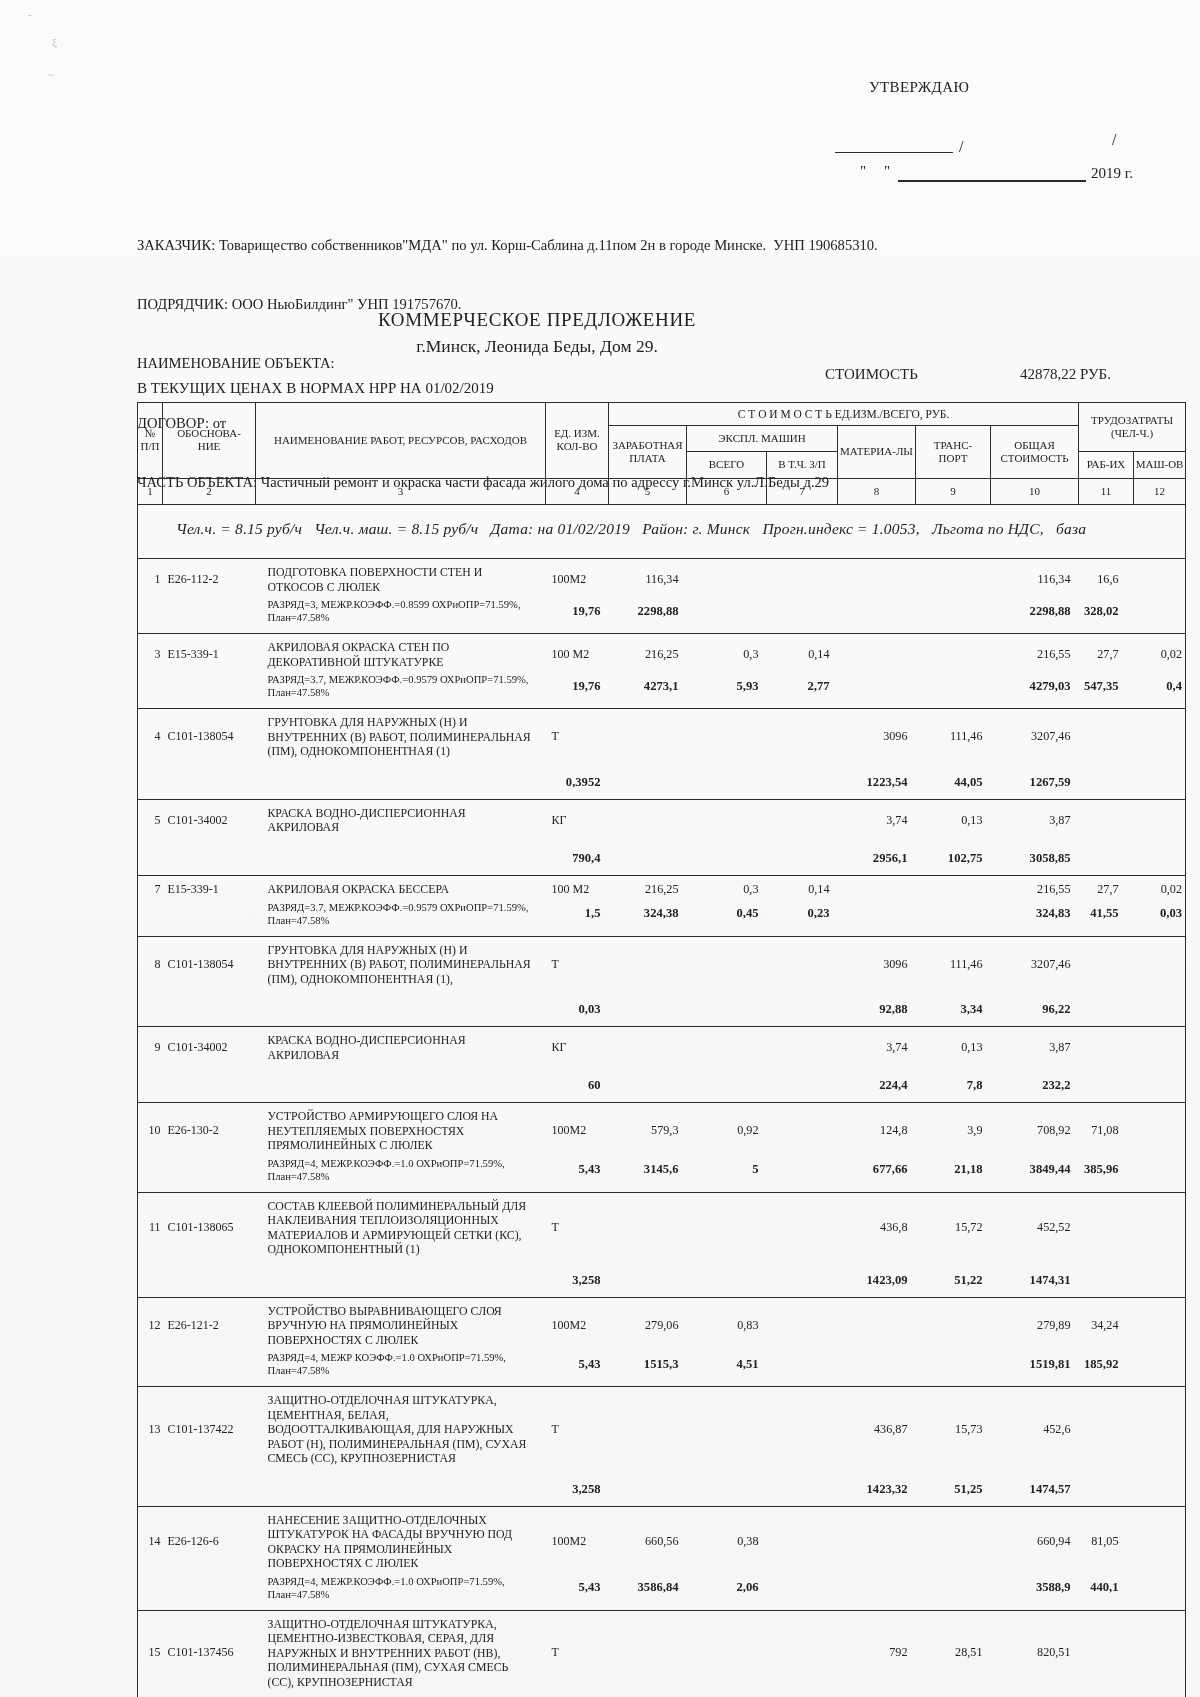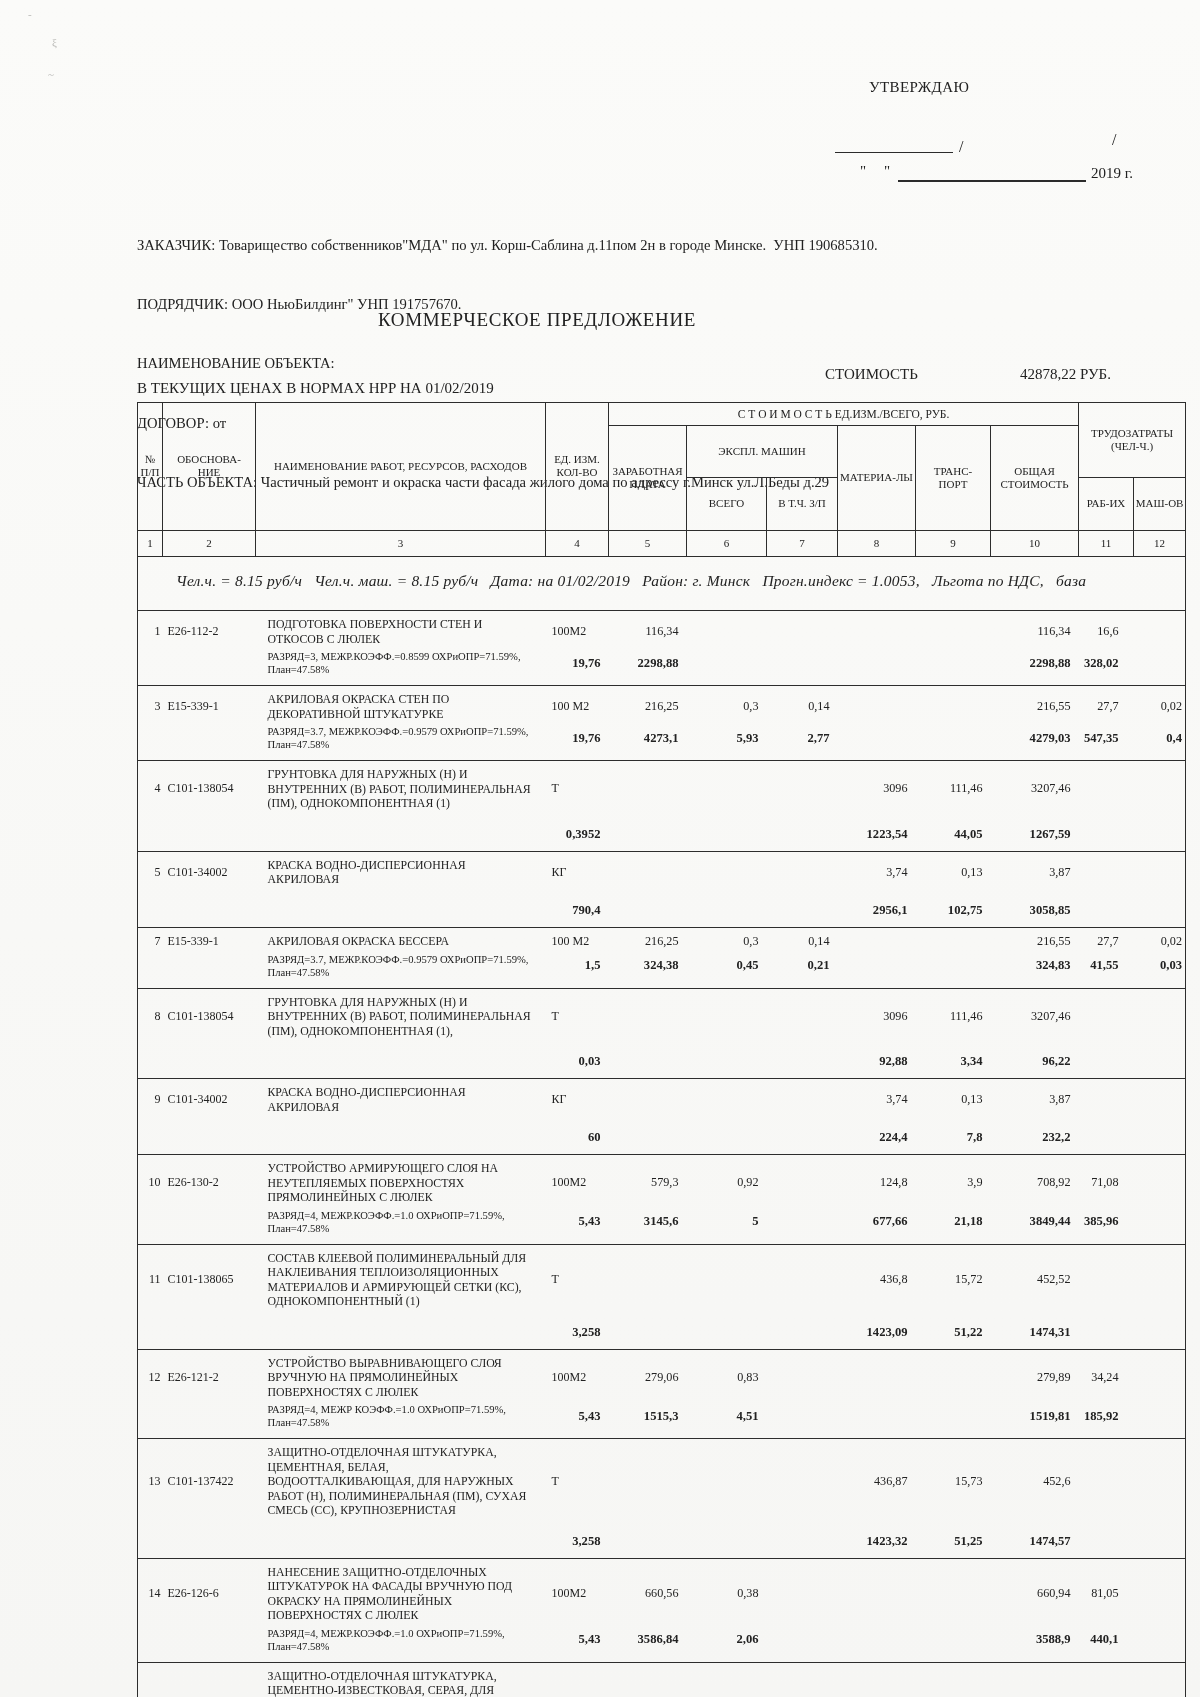--- a/index.html
+++ b/index.html
@@ -27,21 +27,21 @@
 
   .price-line{position:absolute;left:137px;top:366px;width:1048px;height:20px;font-size:15px;}
   .pl-left{position:absolute;left:0;top:0;margin-top:14px;}
   .pl-label{position:absolute;left:688px;top:0;}
   .pl-value{position:absolute;left:883px;top:0;}
 
   table.est{position:absolute;left:137px;top:402px;width:1048px;border-collapse:collapse;
             table-layout:fixed;color:#222;}
   table.est th,table.est td{overflow:hidden;}
   thead th{border:1.5px solid #2d2d2d;font-weight:normal;font-size:11px;line-height:1.22;
-           white-space:pre-line;text-align:center;vertical-align:middle;padding:19px 1px;}
+           white-space:pre-line;text-align:center;vertical-align:middle;padding:6px 1px;}
   thead th.group{font-size:11.5px;padding:4px 1px;text-align:center;}
   thead tr.colnums th{padding:6px 1px;font-size:11px;border-bottom:1.8px solid #2d2d2d;}
 
   tbody td{vertical-align:middle;font-size:12px;}
   tbody td:first-child{border-left:1.6px solid #2d2d2d;}
   tbody td:last-child{border-right:1.6px solid #2d2d2d;}
   tr.meta td{font-style:italic;font-weight:normal;font-size:15.5px;padding:15px 6px 20px 38px;
              border-bottom:1.5px solid #2d2d2d;white-space:pre-wrap;letter-spacing:0.2px;}
   tr.r1 td{border-top:1.5px solid #2d2d2d;padding-top:6px;padding-bottom:2px;}
   td.c-num{text-align:right;padding-right:2px;}
@@ -80,20 +80,21 @@
   <div class="parties">
     <div>ЗАКАЗЧИК: Товарищество собственников"МДА" по ул. Корш-Саблина д.11пом 2н в городе Минске.  УНП 190685310.</div>
     <div>ПОДРЯДЧИК: ООО НьюБилдинг" УНП 191757670.</div>
     <div>НАИМЕНОВАНИЕ ОБЪЕКТА:</div>
     <div>ДОГОВОР: от</div>
     <div>ЧАСТЬ ОБЪЕКТА: Частичный ремонт и окраска части фасада жилого дома по адрессу г.Минск ул.Л.Беды д.29</div>
   </div>
 
   <div class="titles">
     <div class="title">КОММЕРЧЕСКОЕ ПРЕДЛОЖЕНИЕ</div>
+    <div class="subtitle">г.Минск, Леонида Беды, Дом 29.</div>
   </div>
 
   <div class="price-line">
     <span class="pl-left">В ТЕКУЩИХ ЦЕНАХ В НОРМАХ НРР НА 01/02/2019</span>
     <span class="pl-label">СТОИМОСТЬ</span>
     <span class="pl-value">42878,22 РУБ.</span>
   </div>
 
   <table class="est">
     <colgroup>
@@ -279,21 +280,21 @@
           <td class="n">216,55</td>
           <td class="n n-rab">27,7</td>
           <td class="n n-mash">0,02</td>
         </tr>
         <tr class="r2">
           <td class="c-empty" colspan="2"></td>
           <td class="c-note">РАЗРЯД=3.7, МЕЖР.КОЭФФ.=0.9579 ОХРиОПР=71.59%, План=47.58%</td>
           <td class="c-qty">1,5</td>
           <td class="n">324,38</td>
           <td class="n">0,45</td>
-          <td class="n">0,21</td>
+          <td class="n">0,23</td>
           <td class="n"></td>
           <td class="n"></td>
           <td class="n">324,83</td>
           <td class="n n-rab">41,55</td>
           <td class="n n-mash">0,03</td>
         </tr>
         <tr class="r1">
           <td class="c-num">8</td>
           <td class="c-code">С101-138054</td>
           <td class="c-name">ГРУНТОВКА ДЛЯ НАРУЖНЫХ (Н) И ВНУТРЕННИХ (В) РАБОТ, ПОЛИМИНЕРАЛЬНАЯ (ПМ), ОДНОКОМПОНЕНТНАЯ (1),</td>

